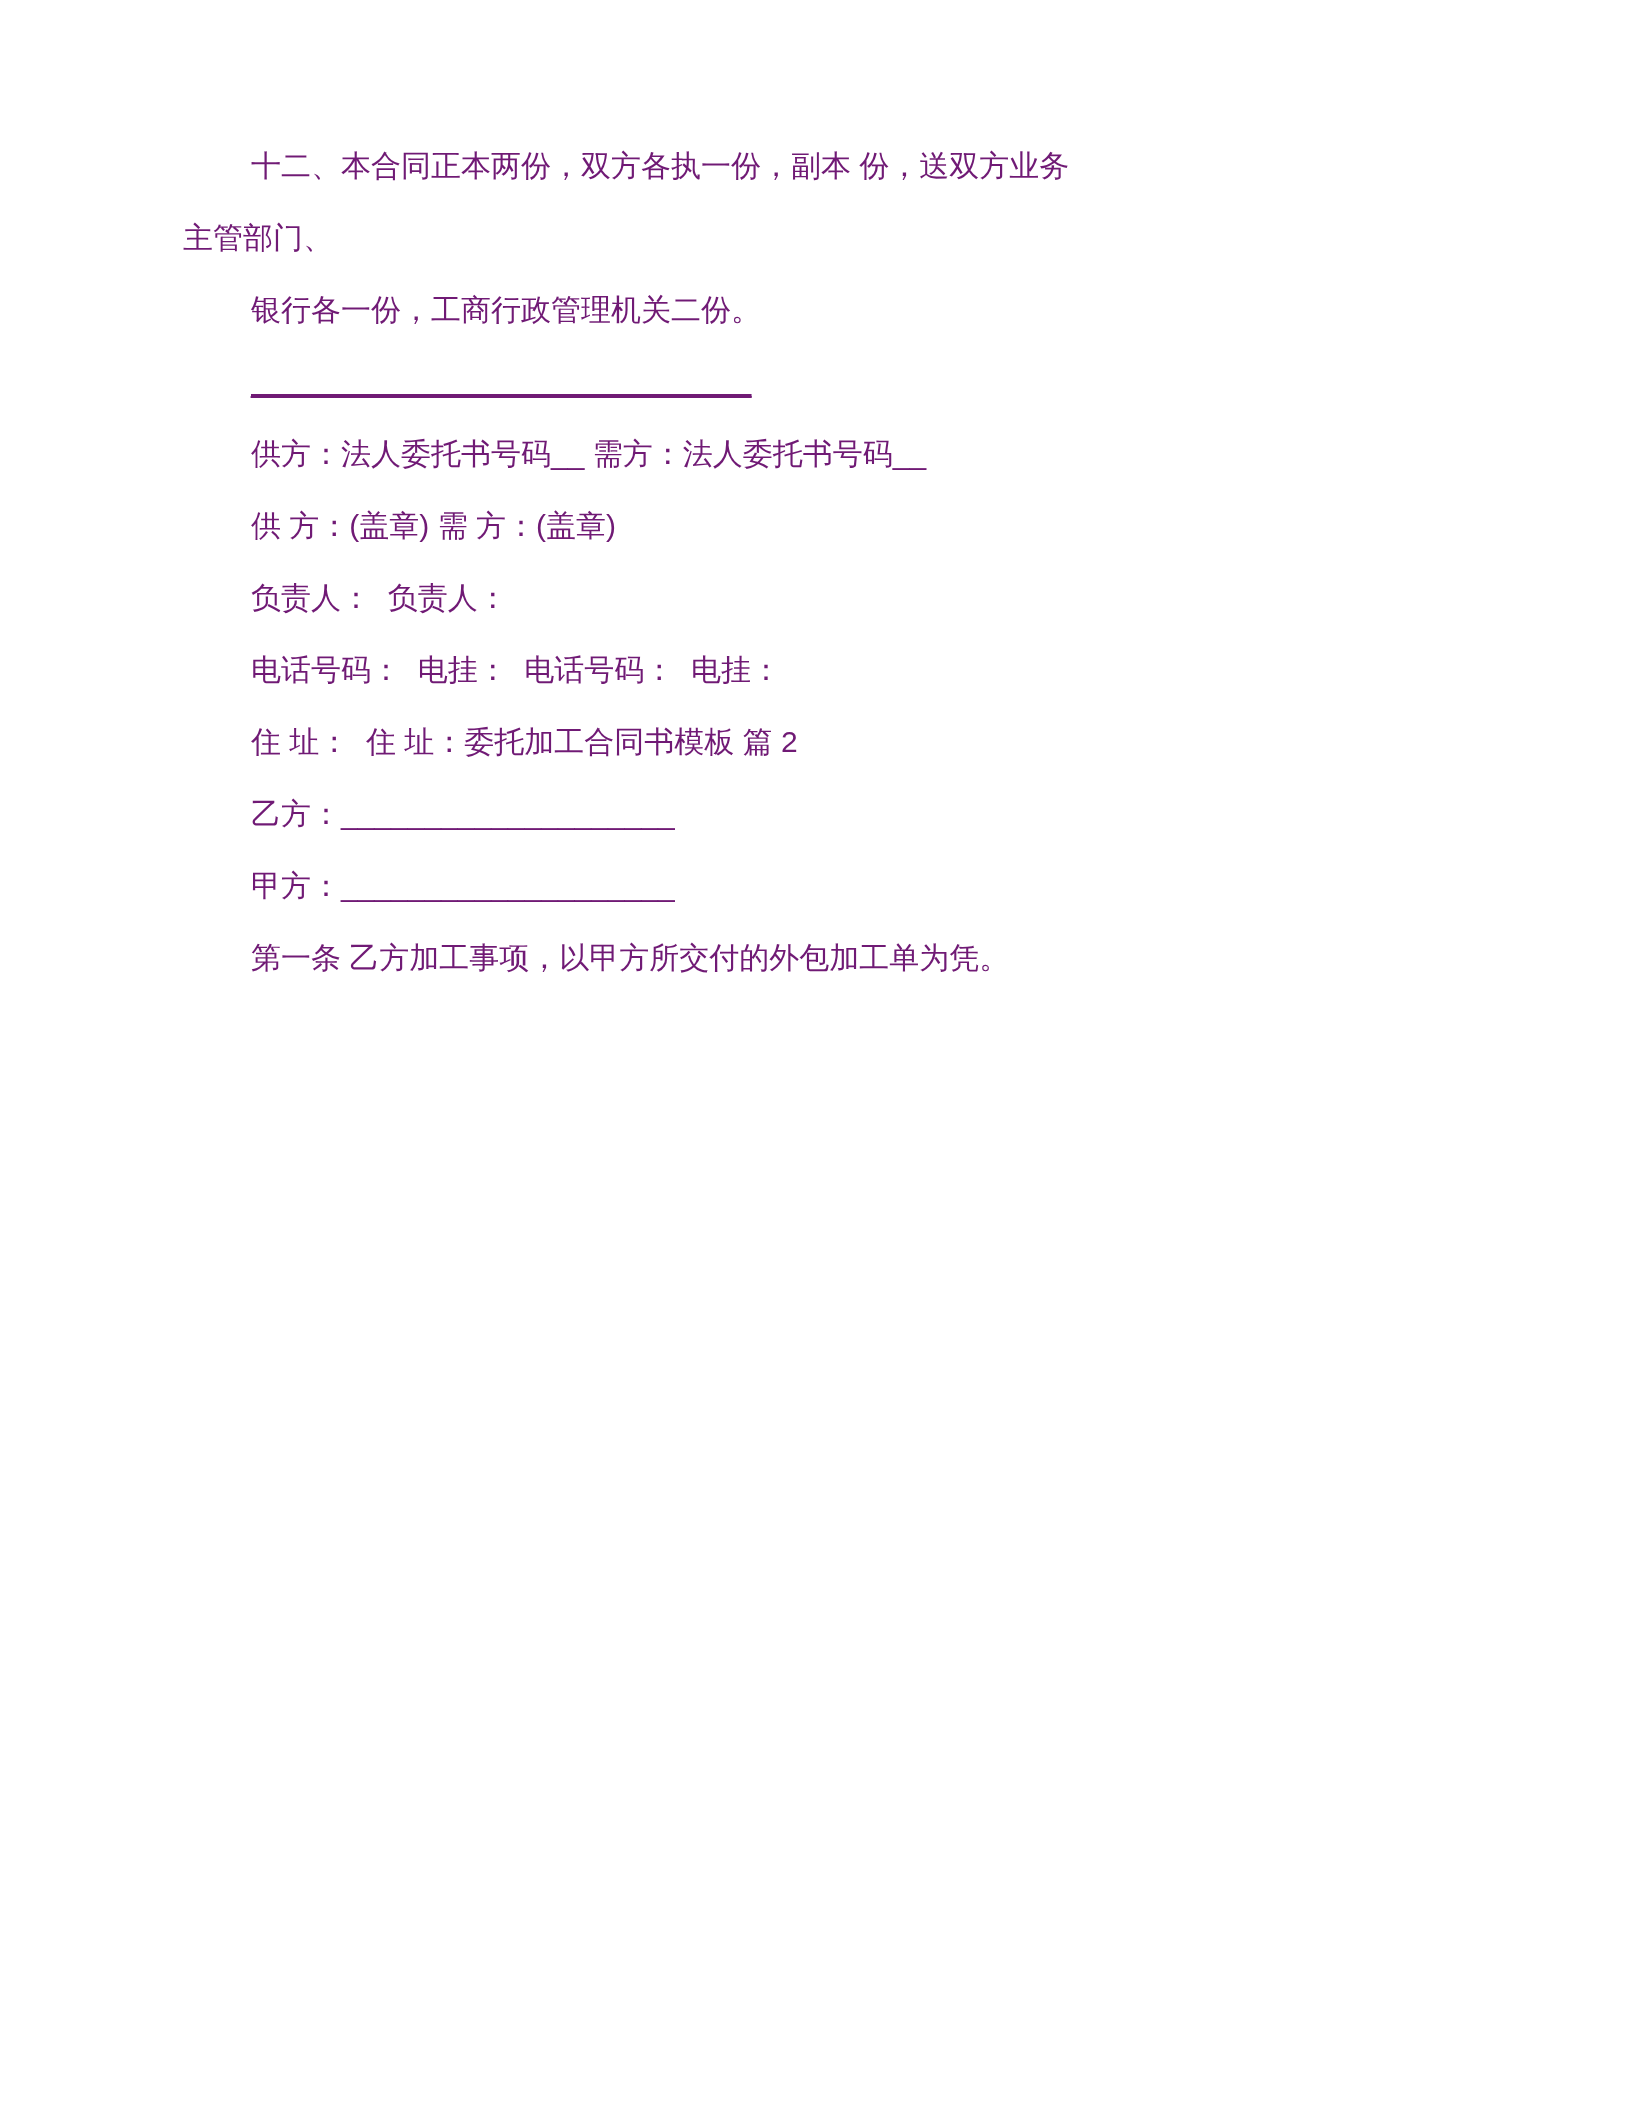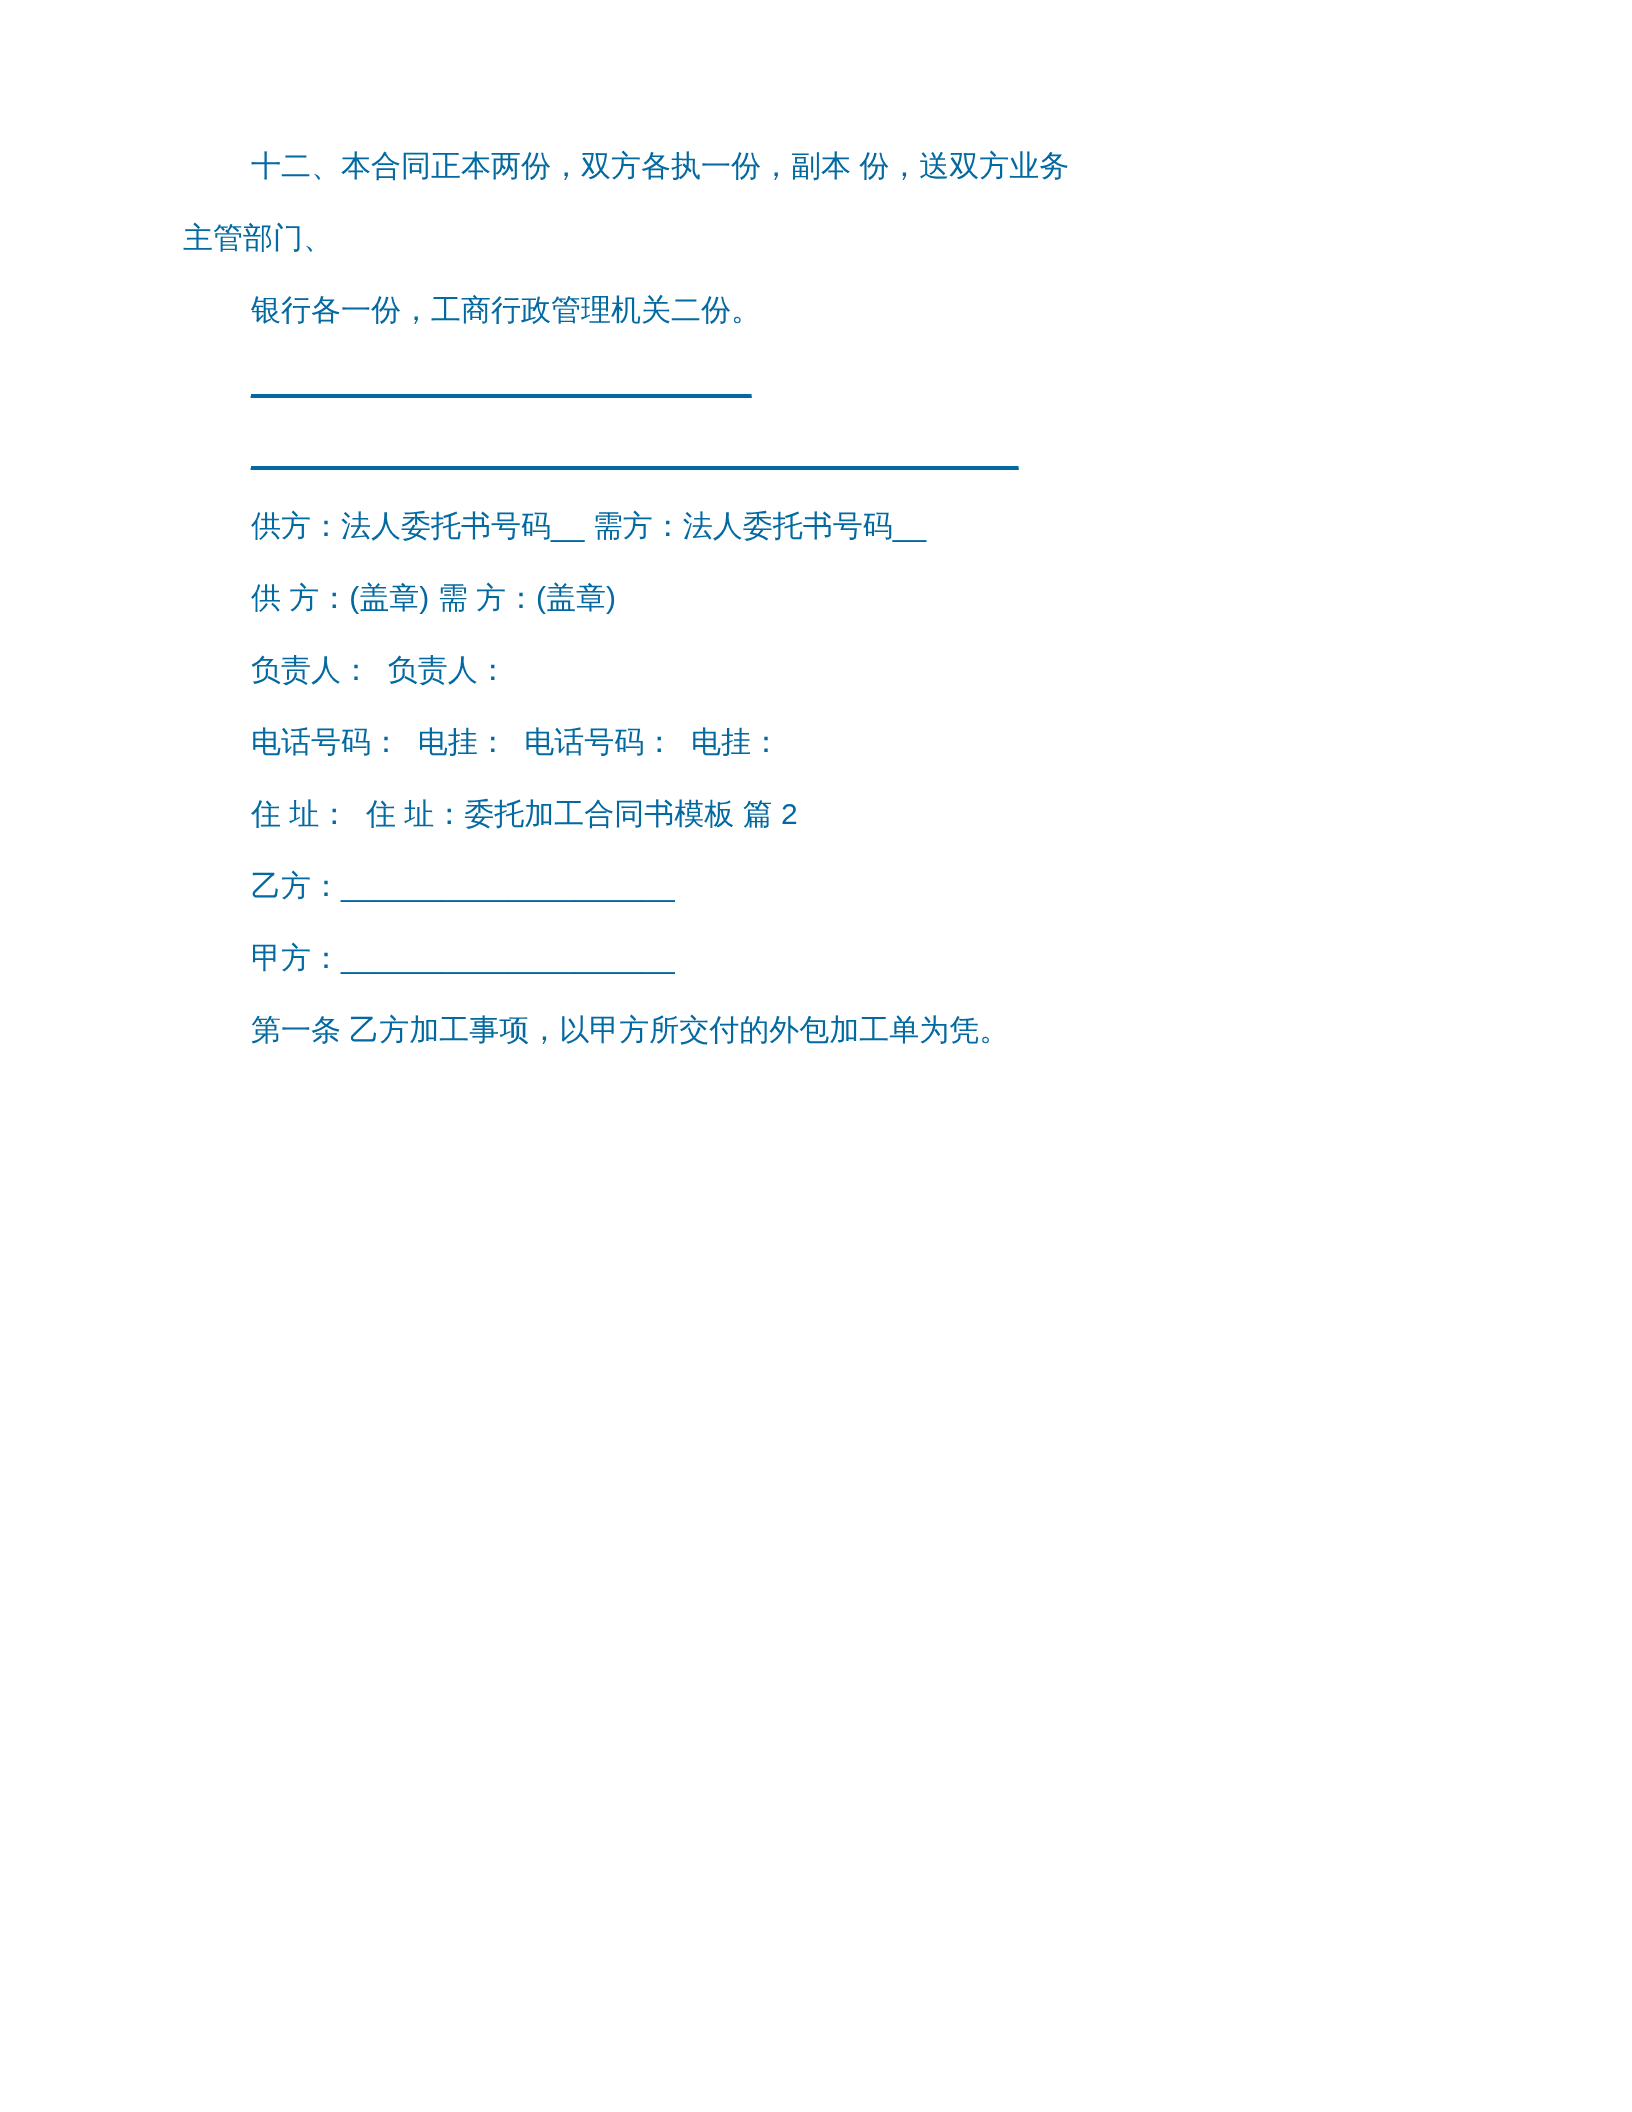--- a/index.html
+++ b/index.html
@@ -20,40 +20,39 @@
     position: absolute;
     top: 146px;
     left: 183px;
     right: 185px;
   }
   .line {
     font-size: 30px;
     line-height: 40px;
     margin: 0 0 32px 0;
     white-space: pre-wrap;
-    color: #0369a1;
+    color: #701a75;
   }
   .indent {
     padding-left: 68px;
   }
   .rule {
     letter-spacing: 0;
     text-decoration: underline;
   }
 </style>
 </head>
 <body>
 
 <div class="page">
   <div class="content">
     <div class="line indent">十二、本合同正本两份，双方各执一份，副本 份，送双方业务</div>
     <div class="line">主管部门、</div>
     <div class="line indent">银行各一份，工商行政管理机关二份。</div>
     <div class="line indent rule">______________________________</div>
-    <div class="line indent rule">______________________________________________</div>
     <div class="line indent">供方：法人委托书号码__ 需方：法人委托书号码__</div>
     <div class="line indent">供 方：(盖章) 需 方：(盖章)</div>
     <div class="line indent">负责人：  负责人：</div>
     <div class="line indent">电话号码：  电挂：  电话号码：  电挂：</div>
     <div class="line indent">住 址：  住 址：委托加工合同书模板 篇 2</div>
     <div class="line indent">乙方：____________________</div>
     <div class="line indent">甲方：____________________</div>
     <div class="line indent">第一条 乙方加工事项，以甲方所交付的外包加工单为凭。</div>
   </div>
 </div>

